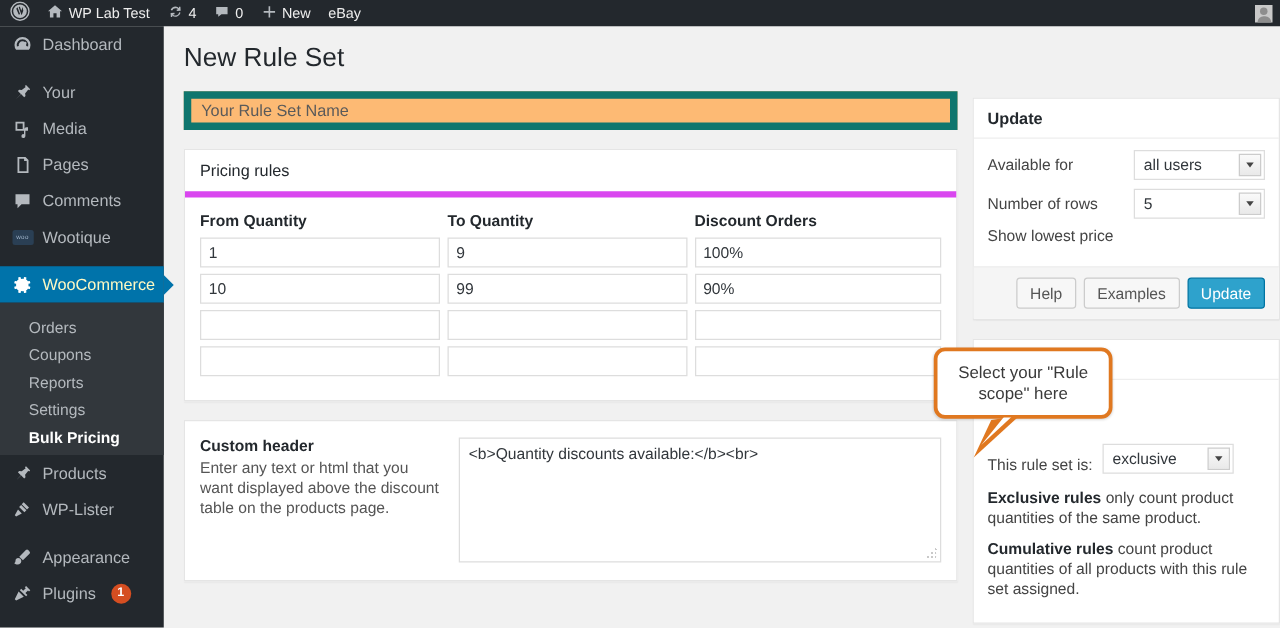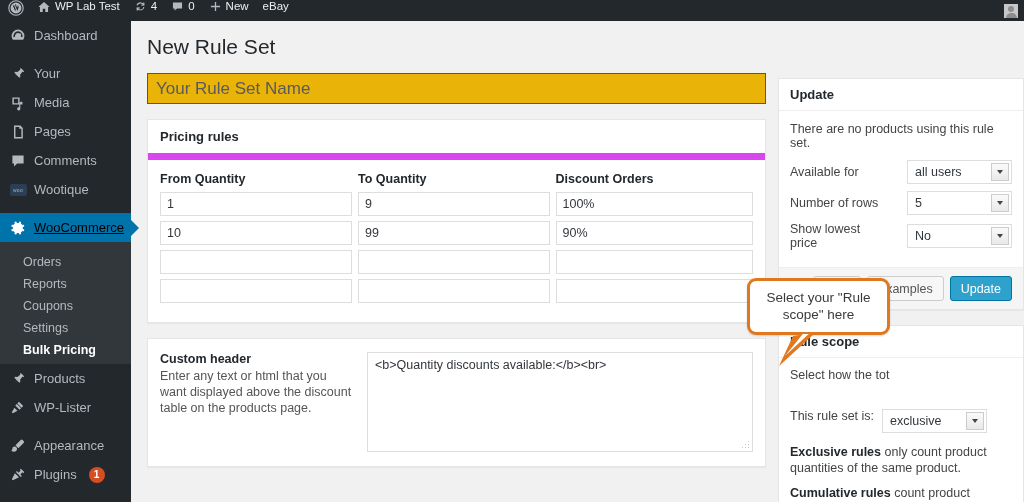--- a/index.html
+++ b/index.html
@@ -17,21 +17,21 @@
   #adminbar {
     position: absolute; top: 0; left: 0;
     width: 1024px; height: 21px;
     background: #23282d;
     color: #eee;
     display: flex; align-items: center;
     font-size: 11.5px;
     z-index: 50;
   }
   .ab-item {
-    display: flex; gap: 4px;
+    display: flex; align-items: center; gap: 4px;
     height: 21px; padding: 0 7px;
     color: #eee; white-space: nowrap;
   }
   .ab-logo { padding-left: 8px; padding-right: 6px; }
   .ab-right { margin-left: auto; display: flex; align-items: center; padding-right: 6px; }
   .ab-avatar {
     width: 14px; height: 14px; margin-left: 6px;
     background: #c8c8c8;
     position: relative; overflow: hidden;
   }
@@ -54,21 +54,21 @@
   }
   .menu-item {
     position: relative;
     display: flex; align-items: center; gap: 7px;
     height: 29px; padding-left: 9px;
     color: #b4b9be; font-size: 13px;
     white-space: nowrap;
   }
   .menu-item .mi-label { line-height: 1; }
   .menu-item.current {
-    background: #0073aa; color: #000000; font-weight: normal; text-decoration: underline;
+    background: #0073aa; color: #fef9c3; font-weight: normal;
   }
   .menu-item.current .mi-icon svg path,
   .menu-item.current .mi-icon svg circle { fill: #fff; }
   .menu-item.current::after {
     content: ""; position: absolute; right: -8px; top: 50%;
     margin-top: -8px; width: 0; height: 0;
     border-top: 8px solid transparent;
     border-bottom: 8px solid transparent;
     border-left: 8px solid #0073aa;
   }
@@ -106,34 +106,34 @@
     line-height: 28px;
   }
 
   #poststuff { position: absolute; top: 52px; left: 16px; width: 877px; }
   #post-body-main { position: absolute; left: 0; top: 0; width: 619px; }
   #post-body-side { position: absolute; left: 631px; top: 5px; width: 246px; }
 
   .title-input {
     width: 619px; height: 31px;
     padding: 3px 8px;
-    font-size: 17px; color: #555;
-    border: 1px solid #0f766e; background: #eab308;
+    font-size: 13px; color: #555;
+    border: 6px solid #0f766e; background: #fdba74;
     outline: none;
   }
   .title-input::placeholder { color: #5a5a5a; opacity: 1; }
 
   .postbox {
     background: #fff; border: 1px solid #e5e5e5;
     box-shadow: 0 1px 1px rgba(0,0,0,.04);
     margin-top: 15px;
   }
   .postbox-header {
-    padding: 9px 12px; border-bottom: 7px solid #d946ef;
-    font-size: 13px; font-weight: bold; color: #23282d;
+    padding: 9px 12px; border-bottom: 5px solid #d946ef;
+    font-size: 13px; font-weight: normal; color: #23282d;
   }
   .postbox-inner { padding: 10px 12px 14px 12px; }
 
   
   .price-table { width: 100%; border-collapse: collapse; }
   .price-table th {
     text-align: left; font-size: 12.5px; font-weight: bold;
     color: #23282d; padding: 2px 0 6px 0;
   }
   .price-table td { padding: 0 0 5px 0; }
@@ -216,21 +216,21 @@
     display: inline-flex; align-items: center;
     font-size: 12.5px; border-radius: 3px; cursor: pointer;
   }
   .btn-secondary {
     background: #f7f7f7; border: 1px solid #ccc; color: #555;
   }
   .btn-primary {
     background: #2ea2cc; border: 1px solid #0074a2; color: #fff;
   }
   .scope-text { font-size: 12.5px; color: #444; line-height: 16px; margin-bottom: 26px; }
-  .scope-row { display: flex; align-items: flex-start; margin-bottom: 11px; }
+  .scope-row { display: flex; align-items: flex-end; margin-bottom: 11px; }
   .scope-row .opt-label { flex: none; width: 92px; }
   .scope-p { font-size: 12.5px; color: #444; line-height: 16px; margin-bottom: 9px; }
   .scope-p b { color: #23282d; }
 
   
   #callout {
     position: absolute; left: 747px; top: 278px;
     width: 143px; z-index: 60;
   }
   .callout-bubble {
@@ -361,24 +361,24 @@
         </svg>
     </span>
     <span class="mi-label">WooCommerce</span>
   </div>
 
   <div class="submenu">
     <div class="submenu-item">
         <span>Orders</span>
       </div>
     <div class="submenu-item">
+        <span>Coupons</span>
+      </div>
+    <div class="submenu-item">
         <span>Reports</span>
-      </div>
-    <div class="submenu-item">
-        <span>Coupons</span>
       </div>
     <div class="submenu-item">
         <span>Settings</span>
       </div>
     <div class="submenu-item current">
         <span>Bulk Pricing</span>
       </div>
   </div>
 
   <div class="menu-item">
@@ -486,21 +486,20 @@
 
         </div>
       </div>
     </div>
 
     <div id="post-body-side">
 
       <div class="side-box">
         <div class="side-head">Update</div>
         <div class="side-inner">
-          <div class="side-note">There are no products using this rule set.</div>
 
           <div class="opt-row">
             <div class="opt-label">Available for</div>
             <div class="wp-select">
               <span>all users</span>
               <span class="arrow">
                   <i></i>
                 </span>
             </div>
           </div>
@@ -510,26 +509,20 @@
             <div class="wp-select">
               <span>5</span>
               <span class="arrow">
                   <i></i>
                 </span>
             </div>
           </div>
 
           <div class="opt-row">
             <div class="opt-label">Show lowest price</div>
-            <div class="wp-select">
-              <span>No</span>
-              <span class="arrow">
-                  <i></i>
-                </span>
-            </div>
           </div>
         </div>
         <div class="side-footer">
           <div class="btn btn-secondary">Help</div>
           <div class="btn btn-secondary">Examples</div>
           <div class="btn btn-primary">Update</div>
         </div>
       </div>
 
       <div class="side-box">

